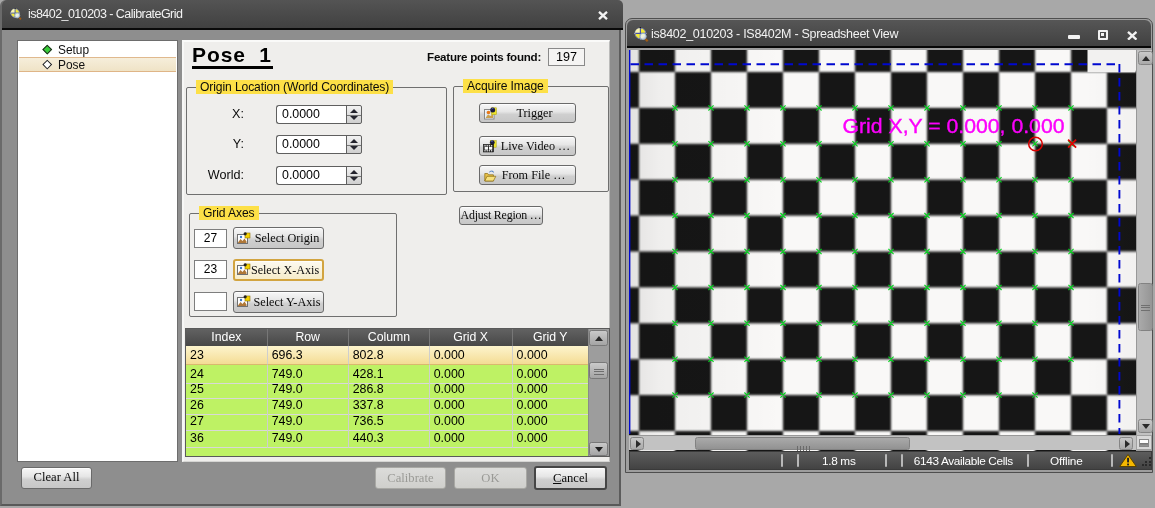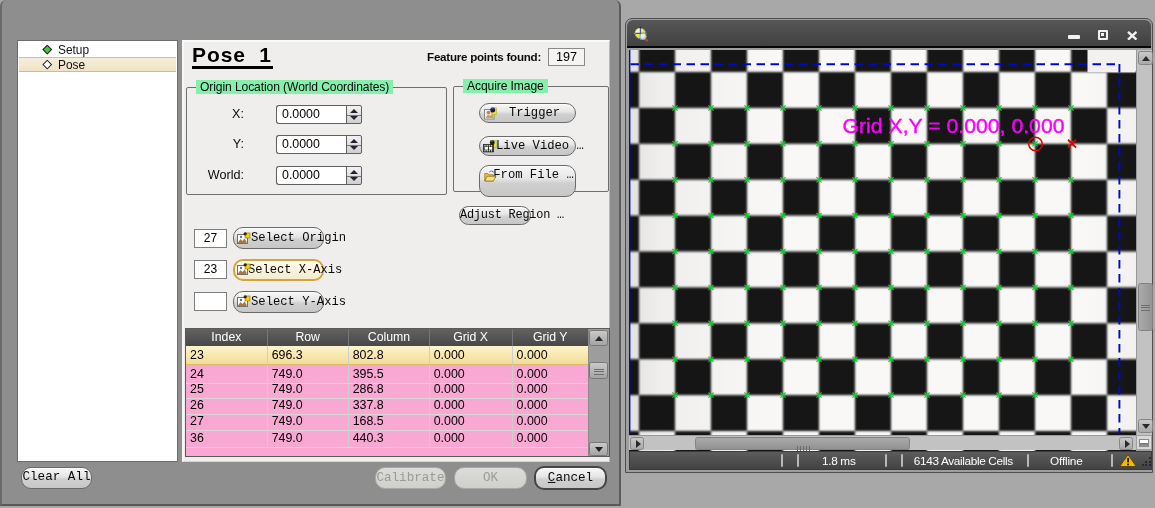--- a/index.html
+++ b/index.html
@@ -13,51 +13,68 @@
 .trow { position:absolute; left:1px; width:157px; height:15px; font-size:11.9px; color:#111; }
 .trow .lbl { position:absolute; left:39px; top:1px; }
 .trow.sel { background:linear-gradient(#f6eedb,#efe3c6); border-top:1px solid #e0b98e; border-bottom:1px solid #dfb587; }
 .diam { position:absolute; left:25px; top:4px; width:6.5px; height:6.5px; transform:rotate(45deg); background:#fff; border:1.3px solid #1e1e1e; }
 .diam.green { background:#38cc38; }
 #pane { left:180px; top:40px; width:428px; height:422px; background:#efeeec; border-top:2px solid #fafaf9; border-left:2px solid #f7f7f6; border-right:1px solid #bbbbba; border-bottom:1px solid #d5d5d3; }
 #pose1 { left:190px; top:44px; font-size:21px; letter-spacing:0.9px; line-height:21.5px; font-weight:bold; color:#000; border-bottom:3px solid #000; padding:0 1px 0 0; }
 #fpf { left:380px; top:49.5px; width:159px; text-align:right; font-size:11.6px; font-weight:bold; letter-spacing:-0.25px; color:#0a0a0a; }
 #fbox { left:546px; top:48px; width:37px; height:18px; background:#f5f4f3; border:1px solid #898989; font-size:12.6px; text-align:center; line-height:16px; color:#000; }
 .grp { border:1px solid #6f6f6f; border-radius:2px; }
-.grp .leg { position:absolute; top:-8px; left:9px; background:#86efac; padding:0 4px; font-size:12.1px; letter-spacing:-0.1px; color:#0a0a0a; white-space:nowrap; }
+.grp .leg { position:absolute; top:-8px; left:9px; background:#fde047; padding:0 4px; font-size:12.1px; letter-spacing:-0.1px; color:#0a0a0a; white-space:nowrap; }
 .flabel { font-size:12.6px; color:#0a0a0a; text-align:right; }
 .spinfield { position:absolute; width:71px; height:19px; background:#fff; border:1px solid #5f5f5f; border-radius:3px 0 0 3px; border-right:none; font-size:12.4px; line-height:17px; padding-left:5px; color:#000; }
 .spinner { position:absolute; width:16px; height:19px; border:1px solid #606060; border-radius:0 2px 2px 0; background:linear-gradient(#f2f2f2,#cfcfcf); }
 .spinner:before { content:""; position:absolute; left:2.6px; top:3px; border-left:4.4px solid transparent; border-right:4.4px solid transparent; border-bottom:4.8px solid #23232d; }
 .spinner:after { content:""; position:absolute; left:2.6px; bottom:3px; border-left:4.4px solid transparent; border-right:4.4px solid transparent; border-top:4.8px solid #23232d; }
 .spinner .mid { position:absolute; left:0; top:8.8px; width:100%; height:1.2px; background:#787878; }
-.btn { position:absolute; border:1px solid #6a6a6a; border-radius:10px; background:linear-gradient(#f7f7f7,#e6e6e6 42%,#cfcfcf 58%,#c7c7c7); box-shadow:inset 0 1px 0 rgba(255,255,255,.8); font-size:12.6px; color:#0a0a0a; text-align:center; font-family:Liberation Mono, monospace; }
+.btn { position:absolute; border:1px solid #6a6a6a; border-radius:3px; background:linear-gradient(#f7f7f7,#e6e6e6 42%,#cfcfcf 58%,#c7c7c7); box-shadow:inset 0 1px 0 rgba(255,255,255,.8); font-size:12.6px; color:#0a0a0a; text-align:center; font-family:Liberation Serif, serif; }
 .btn.dis { background:linear-gradient(#dcdcda,#cfcfcc); border-color:#a8a8a4; color:#9a9a96; box-shadow:none; }
 .ico { position:absolute; }
 
-#tbl { left:183px; top:328px; width:425px; height:129px; background:#f9a8d4; border:1px solid #5a5a5a; overflow:hidden; }
+#tbl { left:183px; top:328px; width:425px; height:129px; background:#bef264; border:1px solid #5a5a5a; overflow:hidden; }
 .th { position:absolute; top:0; height:16.5px; background:linear-gradient(#626262,#474747); color:#fff; font-size:12.3px; text-align:center; line-height:16px; border-right:1px solid #777; }
 .tc { position:absolute; height:19.2px; font-size:12.4px; color:#000; line-height:18.5px; padding-left:4px; border-right:1px solid #cecece; border-bottom:1px solid #d8d8d8; }
 .rowsel { position:absolute; background:linear-gradient(#fdf4cd,#f4dc94); border-bottom:1.5px solid #e0a24e; }
 
 .sbtn { position:absolute; background:linear-gradient(#c9c9c9,#a9a9a9); border:1px solid #858585; border-radius:2.5px; }
 .tri { position:absolute; width:0; height:0; }
 .sthumb { position:absolute; background:linear-gradient(90deg,#aaaaaa,#959595); border:1px solid #828282; border-radius:2.5px; }
 .sthumbh { position:absolute; background:linear-gradient(#aaaaaa,#929292); border:1px solid #828282; border-radius:2.5px; }
 .grip3 { position:absolute; }
 .grip3 i { display:block; height:1px; margin:1.5px 0; background:#707070; }
 .grip3v { position:absolute; }
 .grip3v i { display:inline-block; width:1px; height:100%; margin:0 1px; background:#6a6a6a; }
 #tbl .sbtn, #tbl .sthumb { background:linear-gradient(#c9c9c9,#a4a4a4); border-color:#787878; }
 #tbl .grip3 i { background:#6e6e6e; }
 </style>
 </head>
 <body>
 
 <div id="dlg" class="abs">
+  <div id="dlg-title" class="abs">
+    <svg class="abs" style="left:8px;top:8px" width="12" height="12" viewBox="0 0 16 16">
+      <g stroke="#c8d0e8" stroke-width="1">
+          <path d="M6.8 0.2 V2 M6.8 11.6 V13.4 M0.2 6.8 H2 M11.6 6.8 H13.4" fill="none"></path>
+        </g>
+      <circle cx="6.8" cy="6.8" r="5.7" fill="#f2ea38" stroke="#7880c0" stroke-width="1"></circle>
+      <path d="M6.8 1.1 A5.7 5.7 0 0 0 1.1 6.8 L6.8 6.8 Z" fill="#f8f4b4"></path>
+      <path d="M6.8 1.4 V12.4 M1.4 6.8 H12.4" stroke="#4452a8" stroke-width="1.2" fill="none"></path>
+      <circle cx="6.8" cy="0.5" r="0.9" fill="#1a1a1a"></circle>
+      <circle cx="9.7" cy="10" r="3.3" fill="rgba(235,243,250,.82)" stroke="#9ab4cc" stroke-width="1"></circle>
+      <path d="M12.3 12.7 L14.6 15.1" stroke="#a05c14" stroke-width="2.4" fill="none"></path>
+    </svg>
+    <span class="txt">is8402_010203 - CalibrateGrid</span>
+    <svg class="abs" style="left:595.5px;top:11px" width="10" height="9" viewBox="0 0 10 9">
+        <path d="M1 0.8 L9 8.2 M1 8.2 L9 0.8" stroke="#f2f2f2" stroke-width="2.3"></path>
+      </svg>
+  </div>
   <div id="tree" class="abs">
     <div class="trow" style="top:1px">
         <span class="diam green"></span>
         <span class="lbl">Setup</span>
       </div>
     <div class="trow sel" style="top:16px">
         <span class="diam" style="top:2.5px"></span>
         <span class="lbl" style="top:0">Pose</span>
       </div>
   </div>
@@ -110,29 +127,32 @@
         <rect x="5.7" y="5.2" width="1.4" height="1.2" fill="#fff"></rect>
         <rect x="7.9" y="5.2" width="1.4" height="1.2" fill="#fff"></rect>
       <rect x="1.3" y="10.2" width="1.4" height="1.2" fill="#fff"></rect>
         <rect x="3.5" y="10.2" width="1.4" height="1.2" fill="#fff"></rect>
         <rect x="5.7" y="10.2" width="1.4" height="1.2" fill="#fff"></rect>
         <rect x="7.9" y="10.2" width="1.4" height="1.2" fill="#fff"></rect>
       <rect x="1.6" y="6.9" width="3.4" height="2.8" fill="#f8f8f8"></rect>
         <rect x="5.9" y="6.9" width="3.4" height="2.8" fill="#f8f8f8"></rect>
     </svg>
   </div>
-  <div class="btn abs" style="left:477px;top:165px;width:97px;height:32px;line-height:18px;padding-left:12px;white-space:nowrap;font-size:12.2px">From File …
+  <div class="btn abs" style="left:477px;top:165px;width:97px;height:20px;line-height:18px;padding-left:12px;white-space:nowrap;font-size:12.2px">From File …
     <svg class="ico" style="left:4px;top:2.5px" width="14" height="14" viewBox="0 0 14 14">
       <path d="M5.2 3.2 A3 3 0 0 1 9.2 2.6 L8.6 2.2 M9.2 2.6 L9.4 3.6" stroke="#4a7ac0" stroke-width=".9" fill="none"></path>
       <path d="M0.8 12 L0.8 4.5 L3.6 4.5 L4.6 5.8 L9.4 5.8 L9.4 12 Z" fill="#e8c048" stroke="#8a6a10" stroke-width=".7"></path>
       <path d="M0.8 12 L3 7.3 L11.8 7.3 L9.4 12 Z" fill="#f6e07e" stroke="#8a6a10" stroke-width=".7"></path>
     </svg>
   </div>
-  <div class="btn abs" style="left:457px;top:206px;width:72px;height:19px;line-height:17px;white-space:nowrap;font-size:11.9px;letter-spacing:-0.2px">Adjust Region …</div>
-
+  <div class="btn abs" style="left:457px;top:206px;width:84px;height:19px;line-height:17px;white-space:nowrap;font-size:11.9px;letter-spacing:-0.2px">Adjust Region …</div>
+
+  <div class="grp abs" style="left:187px;top:213px;width:208px;height:104px">
+      <span class="leg">Grid Axes</span>
+    </div>
   <div class="abs" style="left:192px;top:229px;width:33px;height:19px;background:#fff;border:1px solid #7e7e7e;font-size:12px;text-align:center;line-height:17px">27</div>
   <div class="abs" style="left:192px;top:260px;width:33px;height:19px;background:#fff;border:1px solid #7e7e7e;font-size:12px;text-align:center;line-height:17px">23</div>
   <div class="abs" style="left:192px;top:292px;width:33px;height:19px;background:#fff;border:1px solid #7e7e7e"></div>
   <div class="btn abs selbtn" style="left:231px;top:227px;width:91px;height:22px;line-height:20px;padding-left:17px;white-space:nowrap;font-size:12.2px">Select Origin<svg class="ico selico" style="left:3px;top:3.5px" width="14" height="14" viewBox="0 0 14 14">
         <rect x="0.5" y="2.5" width="10" height="9" fill="#fdfdfd" stroke="#707070"></rect>
         <path d="M1 10.5 L3.5 7 L5.5 9 L7.5 6.5 L9.5 9.5 L9.5 11 L1 11 Z" fill="#b07838"></path>
         <circle cx="4" cy="5" r="1.2" fill="#3a78c8"></circle>
         <rect x="8" y="1" width="5" height="5" fill="#f2d200" stroke="#907000" stroke-width=".6"></rect>
         <circle cx="8.2" cy="1.8" r="1.6" fill="#222"></circle>
       </svg></div>
@@ -159,36 +179,36 @@
     <div class="th" style="left:326.6px;width:75.3px;border-right:none">Grid Y</div>
     <div class="rowsel" style="left:0;top:16.5px;width:401.9px;height:19.7px"></div>
     <div class="tc" style="left:0;top:16.5px;width:81.7px;border-bottom-color:#d9b96e">23</div>
     <div class="tc" style="left:81.7px;top:16.5px;width:81px;border-bottom-color:#d9b96e">696.3</div>
     <div class="tc" style="left:162.7px;top:16.5px;width:81px;border-bottom-color:#d9b96e">802.8</div>
     <div class="tc" style="left:243.7px;top:16.5px;width:82.9px;border-bottom-color:#d9b96e">0.000</div>
     <div class="tc" style="left:326.6px;top:16.5px;width:75.3px;border-right:none;border-bottom-color:#d9b96e">0.000</div>
 
     <div class="tc" style="left:0px;top:36.2px;width:81.7px">24</div>
     <div class="tc" style="left:81.7px;top:36.2px;width:81px">749.0</div>
-    <div class="tc" style="left:162.7px;top:36.2px;width:81px">395.5</div>
+    <div class="tc" style="left:162.7px;top:36.2px;width:81px">428.1</div>
     <div class="tc" style="left:243.7px;top:36.2px;width:82.9px">0.000</div>
     <div class="tc" style="left:326.6px;top:36.2px;width:75.3px;border-right:none">0.000</div>
     <div class="tc" style="left:0px;top:50.900000000000006px;width:81.7px">25</div>
     <div class="tc" style="left:81.7px;top:50.900000000000006px;width:81px">749.0</div>
     <div class="tc" style="left:162.7px;top:50.900000000000006px;width:81px">286.8</div>
     <div class="tc" style="left:243.7px;top:50.900000000000006px;width:82.9px">0.000</div>
     <div class="tc" style="left:326.6px;top:50.900000000000006px;width:75.3px;border-right:none">0.000</div>
     <div class="tc" style="left:0px;top:67.10000000000001px;width:81.7px">26</div>
     <div class="tc" style="left:81.7px;top:67.10000000000001px;width:81px">749.0</div>
     <div class="tc" style="left:162.7px;top:67.10000000000001px;width:81px">337.8</div>
     <div class="tc" style="left:243.7px;top:67.10000000000001px;width:82.9px">0.000</div>
     <div class="tc" style="left:326.6px;top:67.10000000000001px;width:75.3px;border-right:none">0.000</div>
     <div class="tc" style="left:0px;top:83.30000000000001px;width:81.7px">27</div>
     <div class="tc" style="left:81.7px;top:83.30000000000001px;width:81px">749.0</div>
-    <div class="tc" style="left:162.7px;top:83.30000000000001px;width:81px">168.5</div>
+    <div class="tc" style="left:162.7px;top:83.30000000000001px;width:81px">736.5</div>
     <div class="tc" style="left:243.7px;top:83.30000000000001px;width:82.9px">0.000</div>
     <div class="tc" style="left:326.6px;top:83.30000000000001px;width:75.3px;border-right:none">0.000</div>
     <div class="tc" style="left:0px;top:99.50000000000001px;width:81.7px">36</div>
     <div class="tc" style="left:81.7px;top:99.50000000000001px;width:81px">749.0</div>
     <div class="tc" style="left:162.7px;top:99.50000000000001px;width:81px">440.3</div>
     <div class="tc" style="left:243.7px;top:99.50000000000001px;width:82.9px">0.000</div>
     <div class="tc" style="left:326.6px;top:99.50000000000001px;width:75.3px;border-right:none">0.000</div>
 
     <div class="abs" style="left:401.9px;top:0;width:21px;height:127px;background:#9d9d9d;border-left:1px solid #8a8a8a"></div>
     <div class="sbtn" style="left:403px;top:1px;width:18.5px;height:15.5px">
@@ -219,20 +239,21 @@
       <g stroke="#c8d0e8" stroke-width="1">
           <path d="M6.8 0.2 V2 M6.8 11.6 V13.4 M0.2 6.8 H2 M11.6 6.8 H13.4" fill="none"></path>
         </g>
       <circle cx="6.8" cy="6.8" r="5.7" fill="#f2ea38" stroke="#7880c0" stroke-width="1"></circle>
       <path d="M6.8 1.1 A5.7 5.7 0 0 0 1.1 6.8 L6.8 6.8 Z" fill="#f8f4b4"></path>
       <path d="M6.8 1.4 V12.4 M1.4 6.8 H12.4" stroke="#4452a8" stroke-width="1.2" fill="none"></path>
       <circle cx="6.8" cy="0.5" r="0.9" fill="#1a1a1a"></circle>
       <circle cx="9.7" cy="10" r="3.3" fill="rgba(235,243,250,.82)" stroke="#9ab4cc" stroke-width="1"></circle>
       <path d="M12.3 12.7 L14.6 15.1" stroke="#a05c14" stroke-width="2.4" fill="none"></path>
     </svg>
+    <span class="abs" style="left:24px;top:6.5px;font-size:12.5px;letter-spacing:-0.28px;color:#f3f3f3">is8402_010203 - IS8402M - Spreadsheet View</span>
     <div class="abs" style="left:441px;top:14.5px;width:11.5px;height:4.5px;background:#f2f2f2;border-radius:1px"></div>
     <div class="abs" style="left:470.5px;top:10px;width:10px;height:9.5px;border:2.2px solid #f2f2f2;border-radius:1px">
         <span class="abs" style="left:1px;top:1px;width:3.6px;height:2.6px;background:#f2f2f2"></span>
       </div>
     <svg class="abs" style="left:499.5px;top:10.5px" width="10.5" height="9.5" viewBox="0 0 10.5 9.5">
         <path d="M1 0.9 L9.5 8.6 M1 8.6 L9.5 0.9" stroke="#f2f2f2" stroke-width="2.4"></path>
       </svg>
   </div>
 
   <svg class="abs" style="left:2.5px;top:31px" width="507" height="402.5" viewBox="627.5 49 507 402.5">

